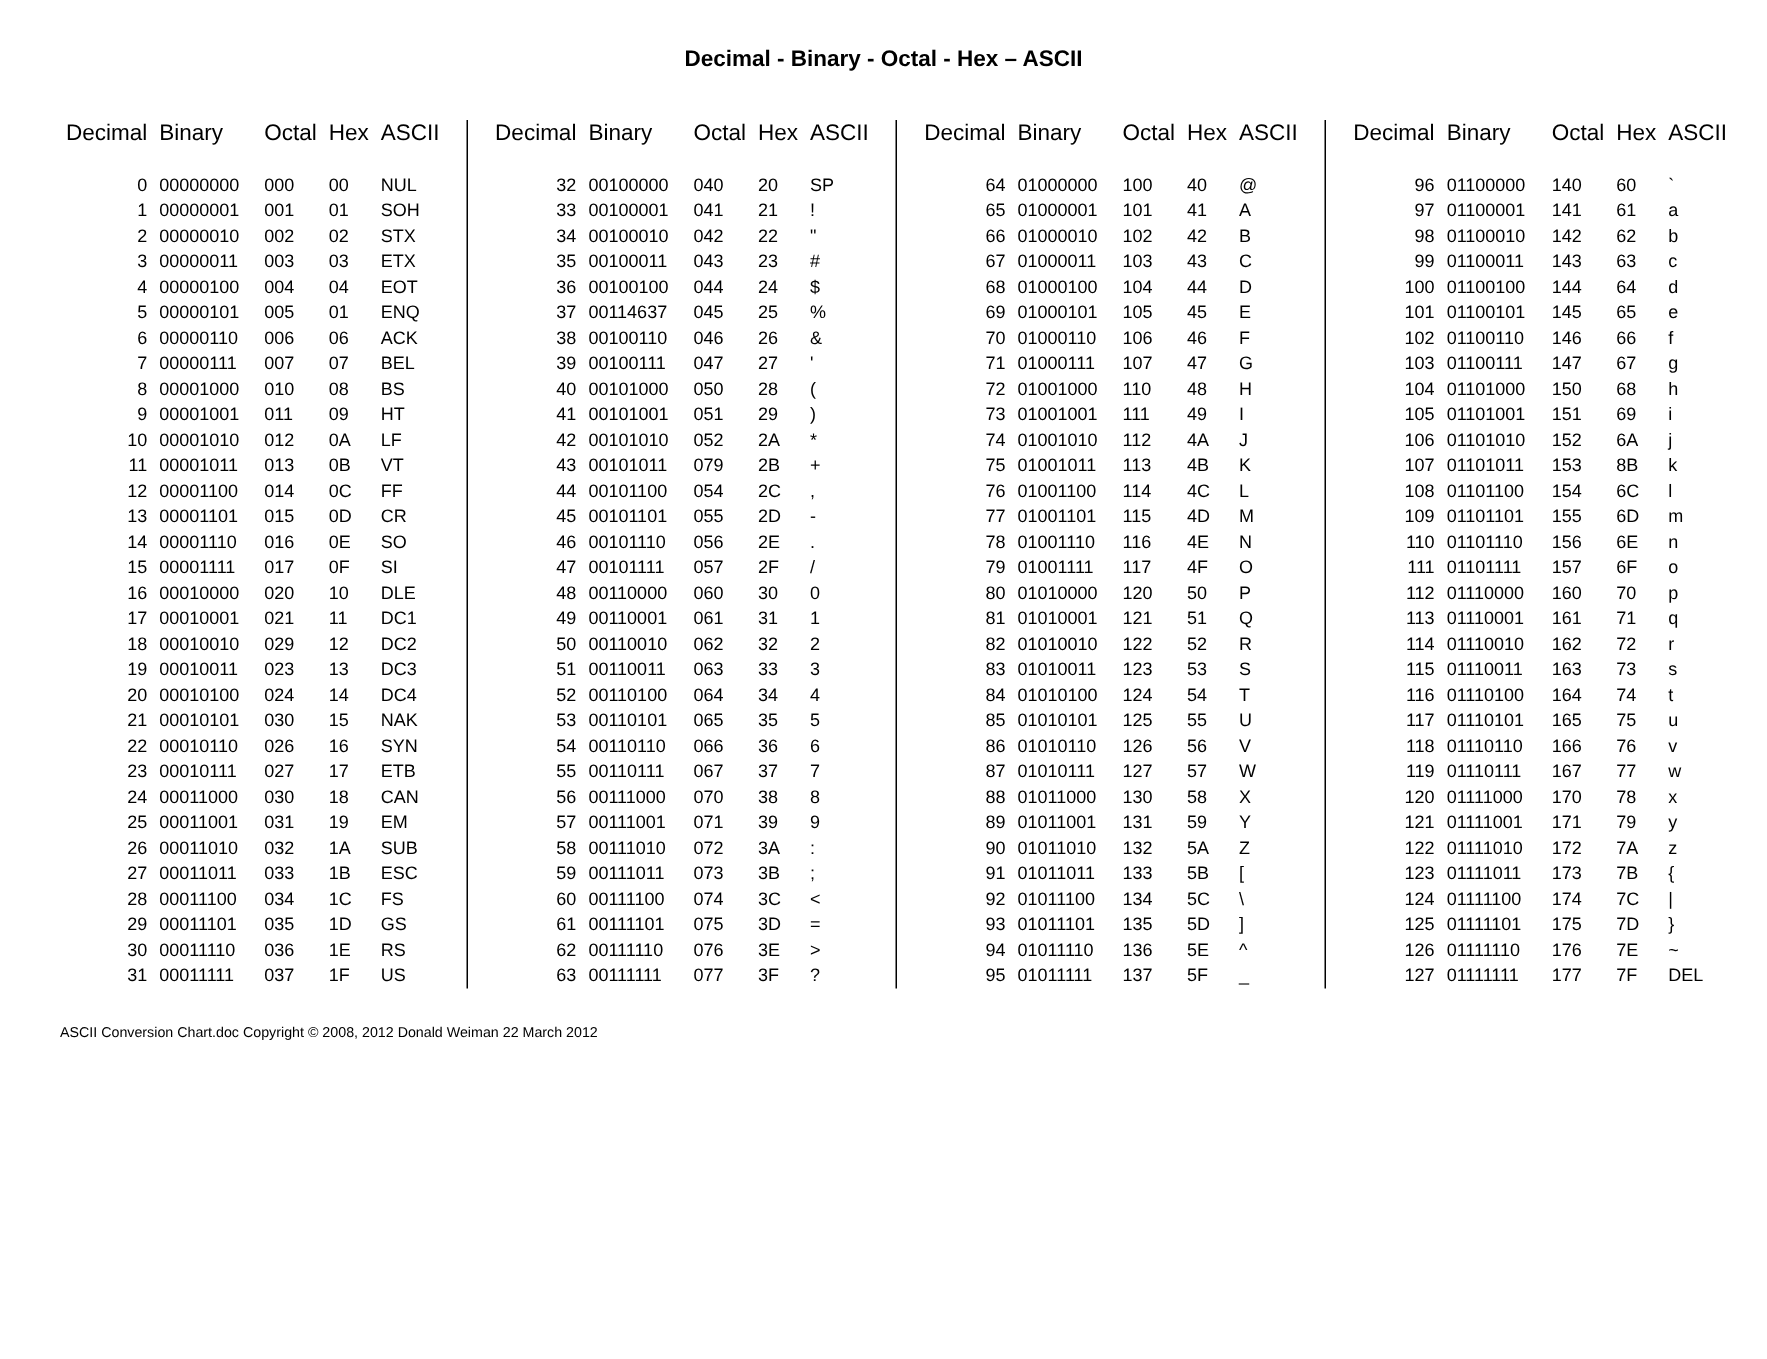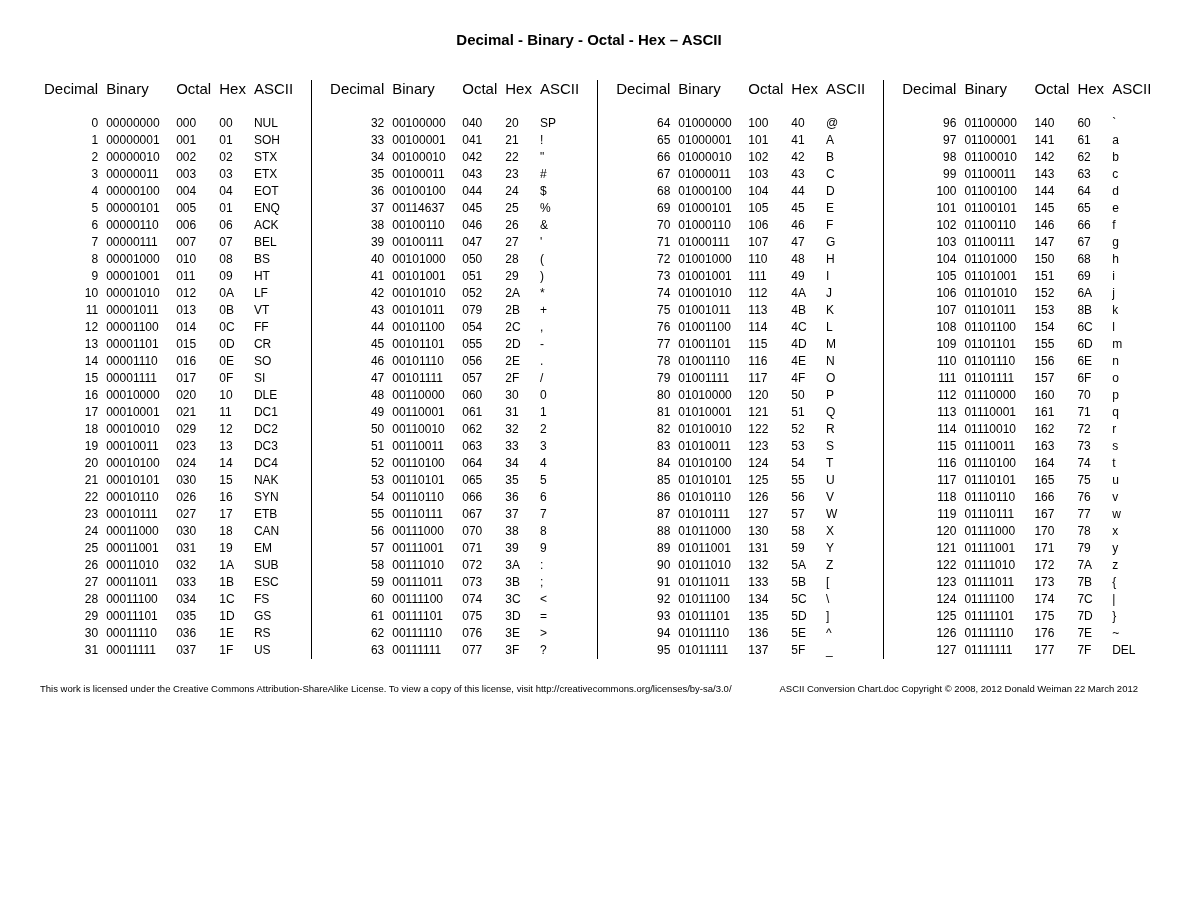--- a/index.html
+++ b/index.html
@@ -1026,15 +1026,14 @@
             <td class="oct">177</td>
             <td class="hex">7F</td>
             <td class="asc">DEL</td>
           </tr>
         </tbody>
       </table>
     </div>
 </div>
 
 <div class="footer">
-  <span>This work is licensed under the Creative Commons Attribution-ShareAlike License.  To view a copy of this license, visit  http://creativecommons.org/licenses/by-sa/3.0/</span>
   <span>ASCII Conversion Chart.doc    Copyright © 2008, 2012    Donald Weiman    22 March 2012</span>
 </div>
 
 </body></html>

